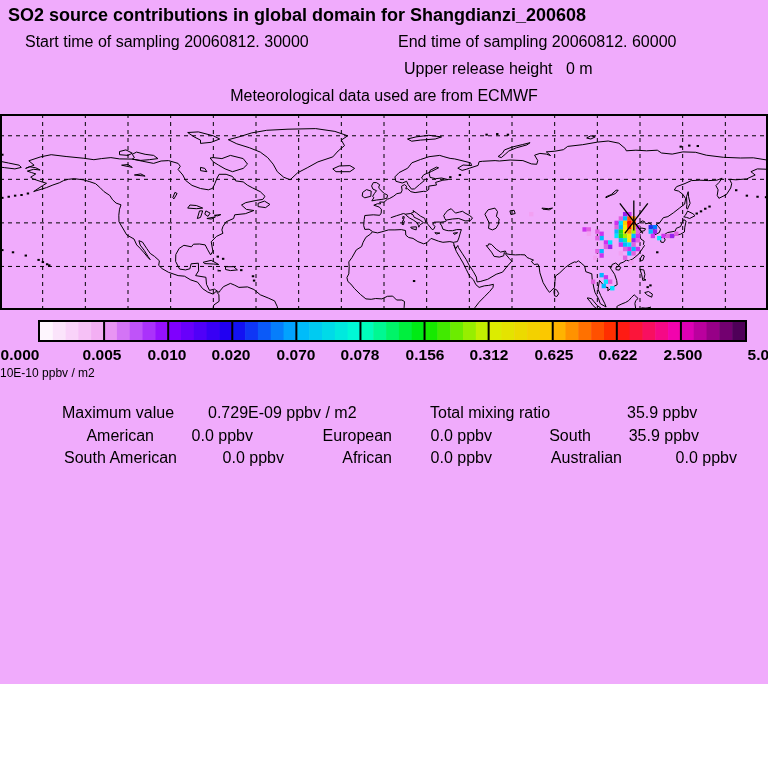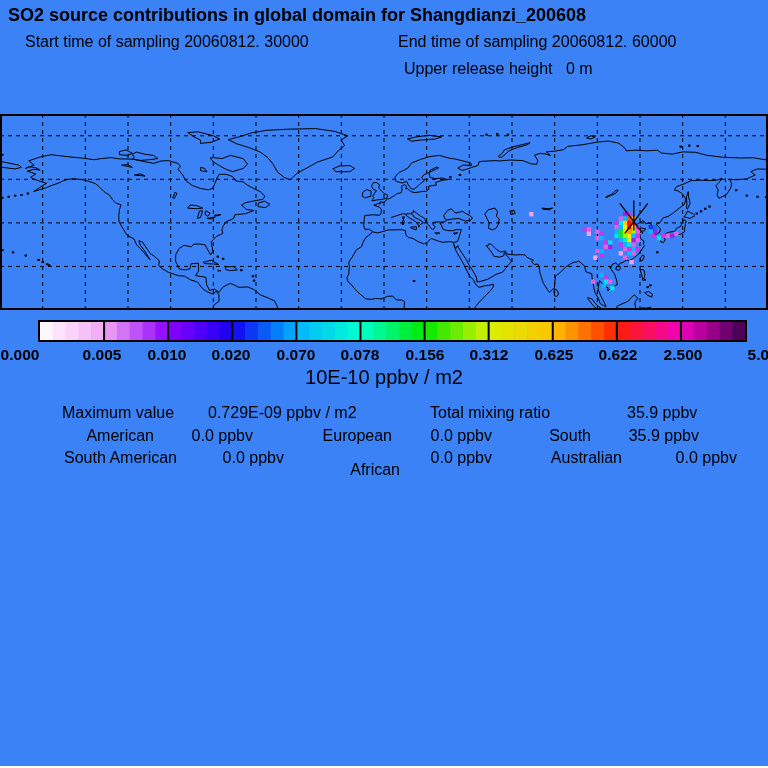--- a/index.html
+++ b/index.html
@@ -1,34 +1,35 @@
 <!DOCTYPE html>
 <html><head>
 <meta charset="utf-8">
 <style>
   html,body{margin:0;padding:0;background:#fff;}
   body{width:768px;height:768px;font-family:"Liberation Sans",sans-serif;color:#000;}
-  .fig{position:relative;width:768px;height:766px;background:#3b82f6;overflow:hidden;}
+  .fig{position:relative;width:768px;height:684px;background:#f0abfc;overflow:hidden;}
   .abs{position:absolute;white-space:pre;}
   .title{font-weight:bold;font-size:18px;letter-spacing:0px;}
   .h16{font-size:16px;}
   .tick{position:absolute;top:346px;font-weight:bold;font-size:15.5px;transform:translateX(-50%);white-space:pre;}
-  .unitline{position:absolute;top:366px;left:0;width:768px;text-align:center;font-size:20px;}
+  .unitline{position:absolute;top:366px;left:0;width:768px;font-size:12px;}
   .metline{position:absolute;top:87px;left:0;width:768px;text-align:center;font-size:16px;}
   svg{display:block;}
 </style>
 </head>
 <body>
 
 <div class="fig">
 
   <div class="abs title" style="left:8px;top:5px;">SO2 source contributions in global domain for Shangdianzi_200608</div>
   <div class="abs h16" style="left:25px;top:33px;">Start time of sampling 20060812. 30000</div>
   <div class="abs h16" style="left:398px;top:33px;">End time of sampling 20060812. 60000</div>
   <div class="abs h16" style="left:404px;top:60px;">Upper release height   0 m</div>
+  <div class="metline">Meteorological data used are from ECMWF</div>
 
   <svg id="map" style="position:absolute;left:0;top:114px;" width="768" height="196" viewBox="0 0 768 196">
       <line x1="42.666666666666664" y1="0" x2="42.666666666666664" y2="196" stroke="#000" stroke-width="1" stroke-dasharray="4 4"></line>
       <line x1="85.33333333333333" y1="0" x2="85.33333333333333" y2="196" stroke="#000" stroke-width="1" stroke-dasharray="4 4"></line>
       <line x1="128" y1="0" x2="128" y2="196" stroke="#000" stroke-width="1" stroke-dasharray="4 4"></line>
       <line x1="170.66666666666666" y1="0" x2="170.66666666666666" y2="196" stroke="#000" stroke-width="1" stroke-dasharray="4 4"></line>
       <line x1="213.33333333333334" y1="0" x2="213.33333333333334" y2="196" stroke="#000" stroke-width="1" stroke-dasharray="4 4"></line>
       <line x1="256" y1="0" x2="256" y2="196" stroke="#000" stroke-width="1" stroke-dasharray="4 4"></line>
       <line x1="298.6666666666667" y1="0" x2="298.6666666666667" y2="196" stroke="#000" stroke-width="1" stroke-dasharray="4 4"></line>
       <line x1="341.3333333333333" y1="0" x2="341.3333333333333" y2="196" stroke="#000" stroke-width="1" stroke-dasharray="4 4"></line>
@@ -316,18 +317,18 @@
 
   <span class="abs h16" style="right:614px;top:427px;margin-left:44px;">American</span>
   <span class="abs h16" style="right:515px;top:427px;">0.0 ppbv</span>
   <span class="abs h16" style="right:376px;top:427px;">European</span>
   <span class="abs h16" style="right:276px;top:427px;">0.0 ppbv</span>
   <span class="abs h16" style="right:177px;top:427px;">South</span>
   <span class="abs h16" style="right:69px;top:427px;">35.9 ppbv</span>
 
   <span class="abs h16" style="right:591px;top:449px;">South American</span>
   <span class="abs h16" style="right:484px;top:449px;">0.0 ppbv</span>
-  <span class="abs h16" style="right:368px;top:449px;margin-top:12px;">African</span>
+  <span class="abs h16" style="right:376px;top:449px;">African</span>
   <span class="abs h16" style="right:276px;top:449px;">0.0 ppbv</span>
   <span class="abs h16" style="right:146px;top:449px;">Australian</span>
   <span class="abs h16" style="right:31px;top:449px;">0.0 ppbv</span>
 
 </div>
 
 </body></html>

